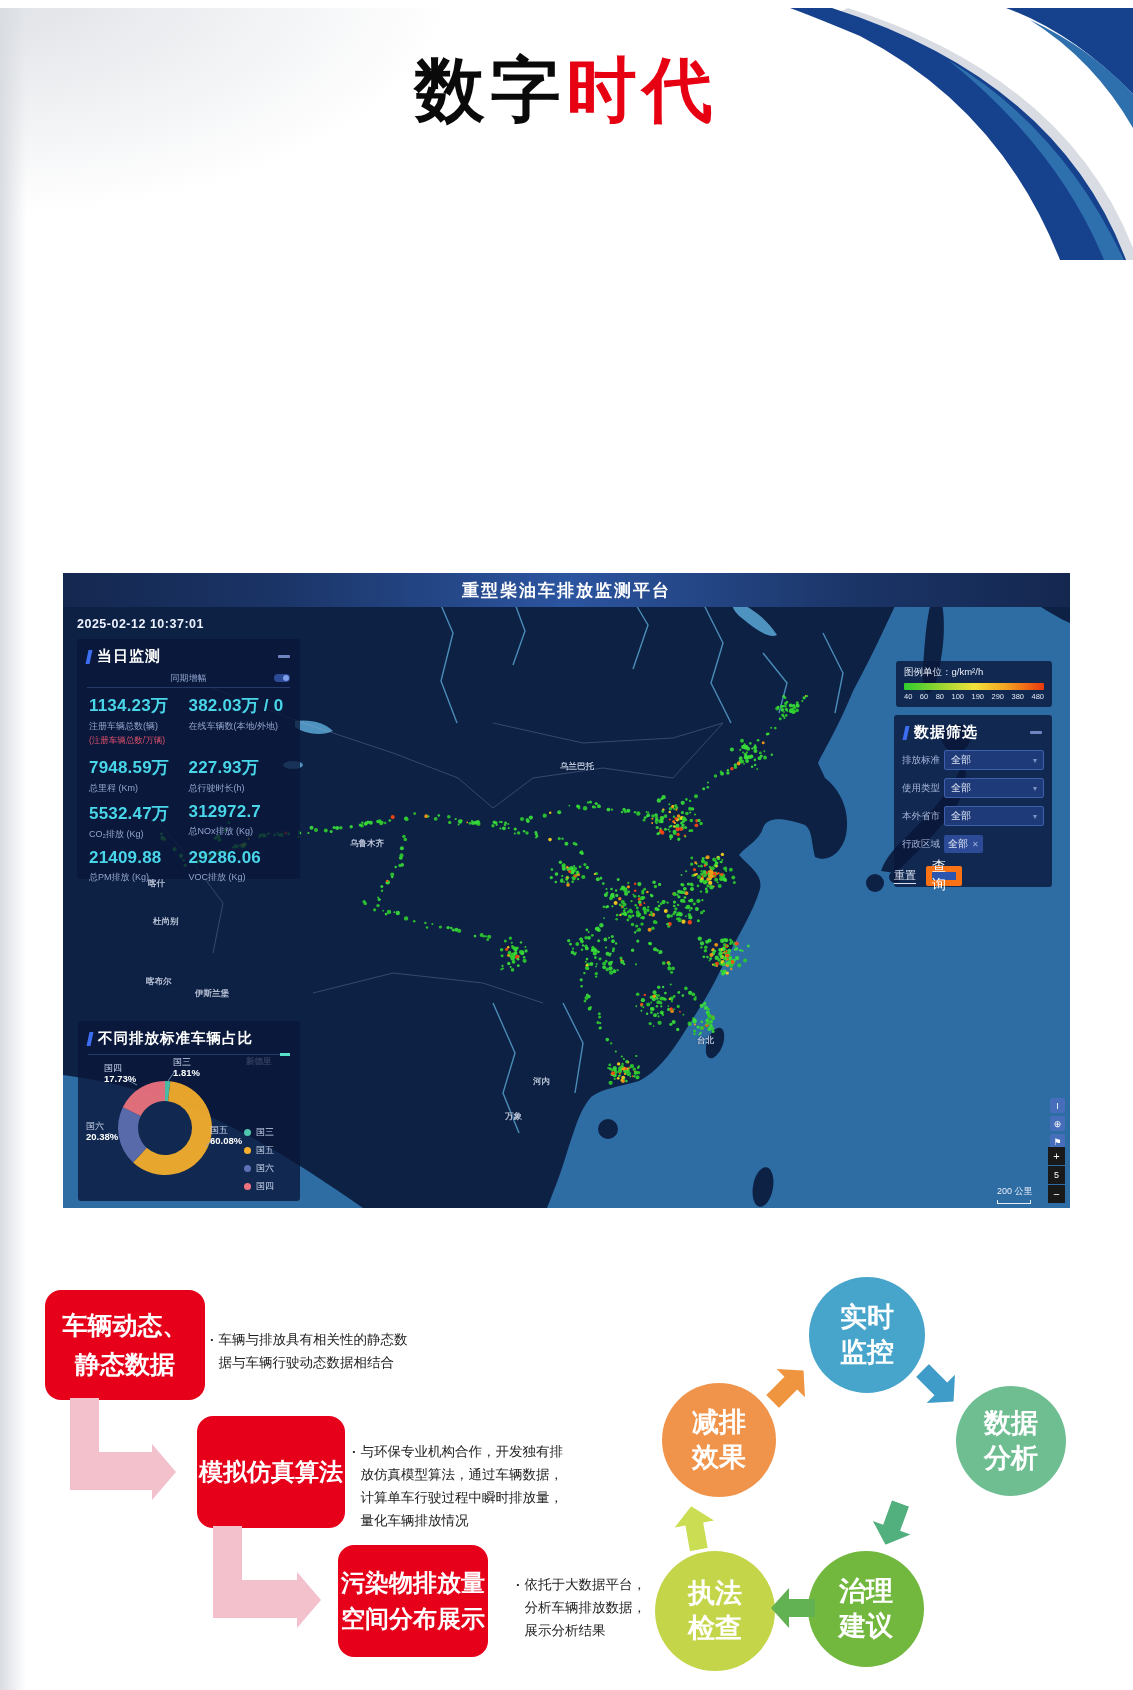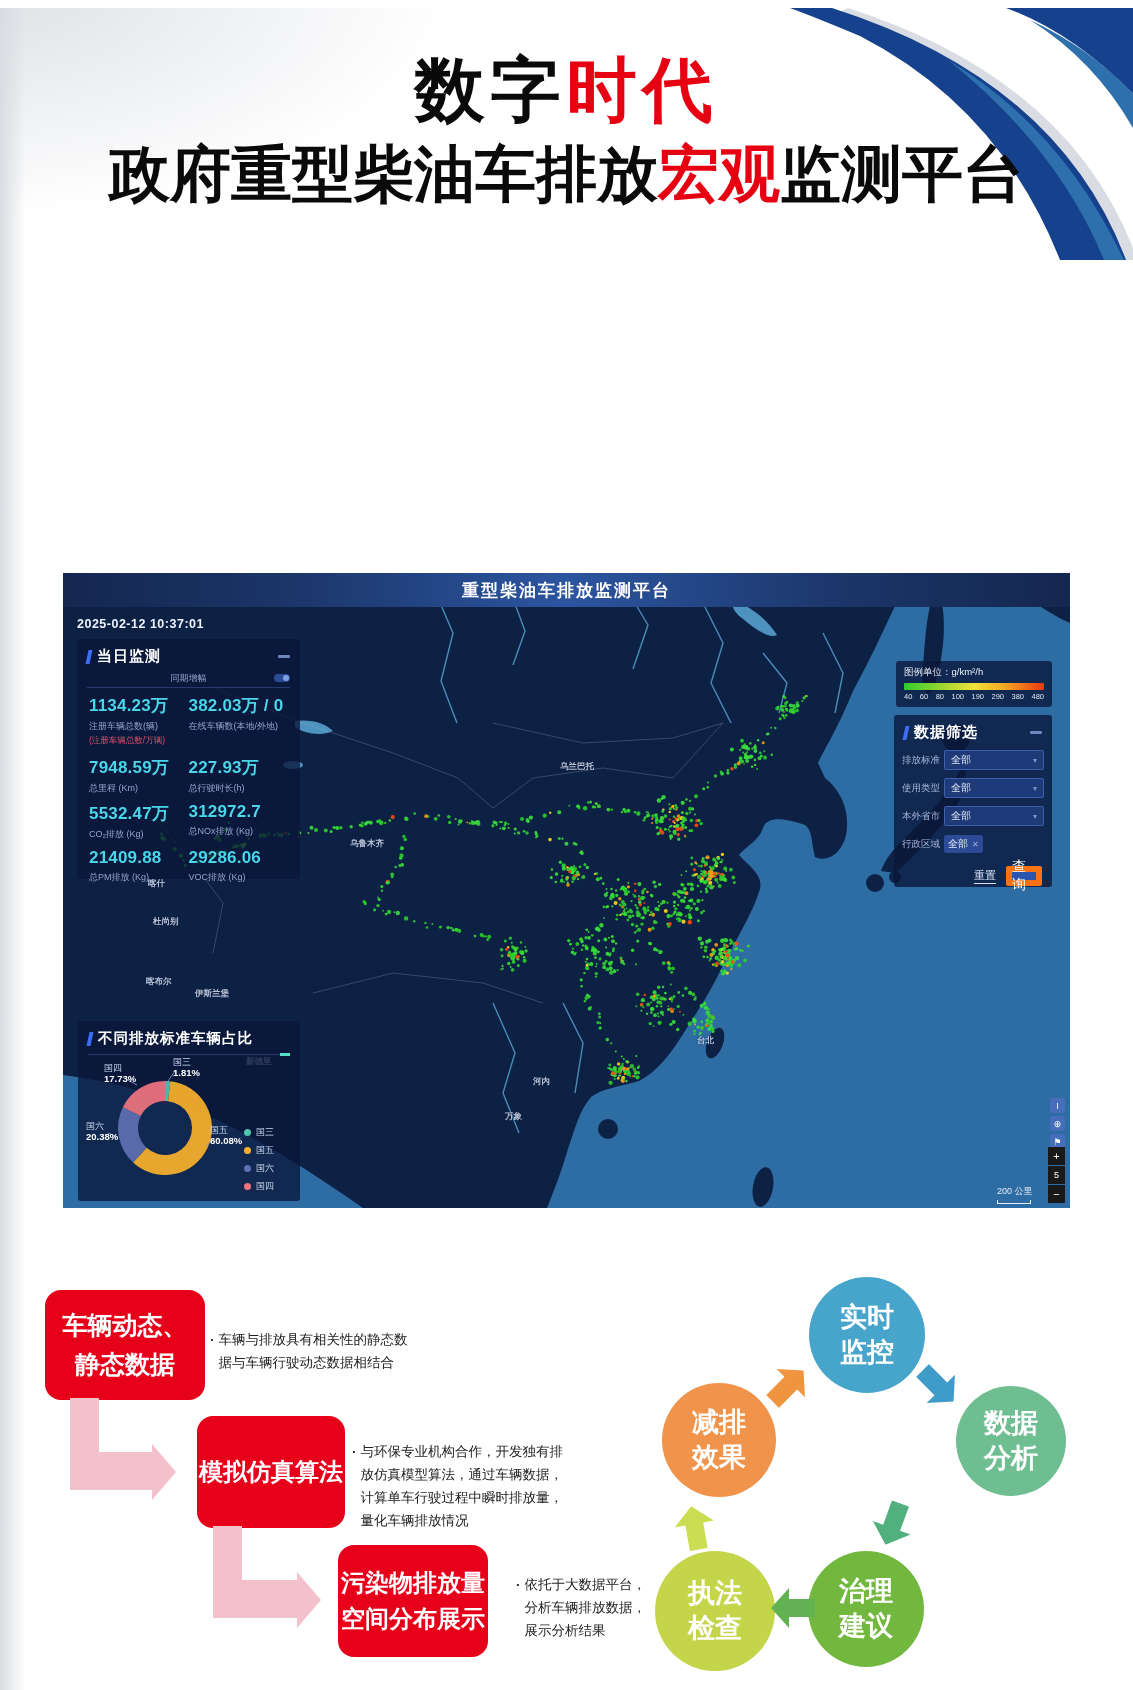--- a/index.html
+++ b/index.html
@@ -67,21 +67,21 @@
   .filter { left:831px; top:142px; width:158px; height:172px; }
   .f-row { display:flex; align-items:center; padding:0 8px; margin-top:8px; }
   .f-label { color:#a8b6dc; font-size:9.5px; width:42px; flex:none; }
   .f-input { position:relative; flex:1; height:20px; background:#1e3a78; border:1px solid #3d5fae; border-radius:2px;
     display:flex; align-items:center; padding:0 6px; }
   .f-value { color:#dde5f5; font-size:10px; }
   .f-chevron { margin-left:auto; color:#7e93c4; font-size:8px; }
   .f-input.tag { background:none; border:none; padding:0; }
   .f-tag { background:#2c4a96; border-radius:2px; color:#dde5f5; font-size:10px; padding:2px 4px; display:inline-flex; align-items:center; }
   .f-tag .x { margin-left:4px; color:#9fb2dc; font-size:8px; }
-  .f-btns { display:flex; justify-content:flex-end; align-items:center; padding:12px 10px 0 0; gap:10px; }
+  .f-btns { display:flex; justify-content:flex-start; align-items:center; padding:12px 10px 0 0; gap:10px; }
   .btn-reset { color:#d8e0f2; font-size:11px; border-bottom:1px solid #d8e0f2; cursor:pointer; }
   .btn-query { width:36px; height:20px; background:#2c55b0; border:6px solid #f97316; border-radius:2px;
     color:#fff; font-size:14px; display:flex; align-items:center; justify-content:center; cursor:pointer; }
 
   
   .piepanel { left:15px; top:448px; width:222px; height:180px; }
   .pie-divider { position:relative; height:1px; background:rgba(95,125,200,.35); margin:6px 10px 0 10px; }
   .pie-divider::after { content:""; position:absolute; right:0; top:-1px; width:10px; height:3px; background:#57e0c8; }
   .pie-svg { position:absolute; left:0; top:0; }
   .slice-label { position:absolute; font-size:9px; color:#c9d4ec; line-height:10.5px; }
@@ -150,21 +150,20 @@
   <div class="left-fade"></div>
   <svg class="swoosh" width="1133" height="252" viewBox="0 0 1133 252">
     <path fill="#d9dce2" d="M848,0 Q1066,70 1133,240 L1133,252 L1120,252 Q1048,86 826,10 Z"></path>
     <path fill="#16418d" d="M832,0 Q1058,72 1126,252 L1060,252 Q1000,100 860,28 Q812,8 790,0 Z"></path>
     <path fill="#2e6fae" d="M1133,252 L1124,252 Q1062,120 948,52 Q1058,140 1104,252 Z"></path>
     <path fill="#16418d" d="M1006,0 L1133,0 L1133,86 Q1072,24 1006,0 Z"></path>
     <path fill="#2e6fae" d="M1133,86 Q1090,40 1030,12 Q1094,52 1133,120 Z"></path>
   </svg>
 
   <div class="title1"><span>数字</span><span class="red">时代</span></div>
-  <div class="title2"><span>政府重型柴油车排放</span><span class="red">宏观</span><span>监测平台</span></div>
 
 
   <div class="dash">
     <svg class="dash-map-svg" width="1007" height="635" viewBox="0 0 1007 635">
       <rect x="0" y="0" width="1007" height="635" fill="#2e6da4"></rect>
       <g>
         <path fill="#0d2145" d="M0,0 L848,0 C828,40 812,78 790,118 C775,155 762,175 755,190 L762,205 C775,215 788,235 783,262 C779,280 765,290 752,284 C748,270 750,258 742,252 C724,246 705,242 700,255 C696,268 684,272 676,282 C688,295 700,302 697,316 C690,340 672,368 660,392 C648,418 636,436 622,458 C606,484 592,500 576,508 C556,514 540,515 528,524 C516,538 512,556 505,576 C498,600 490,620 484,635 L300,635 C250,600 200,568 150,545 C100,522 50,508 0,502 Z"></path>
         <path fill="#0d2145" d="M876,20 C884,40 882,80 872,112 C866,128 858,120 860,96 C862,64 864,40 870,22 Z"></path>
         <path fill="#0d2145" d="M935,0 L1007,0 L1007,50 C980,38 955,18 935,0 Z"></path>
         <circle cx="893" cy="165" r="14" fill="#0d2145"></circle>

